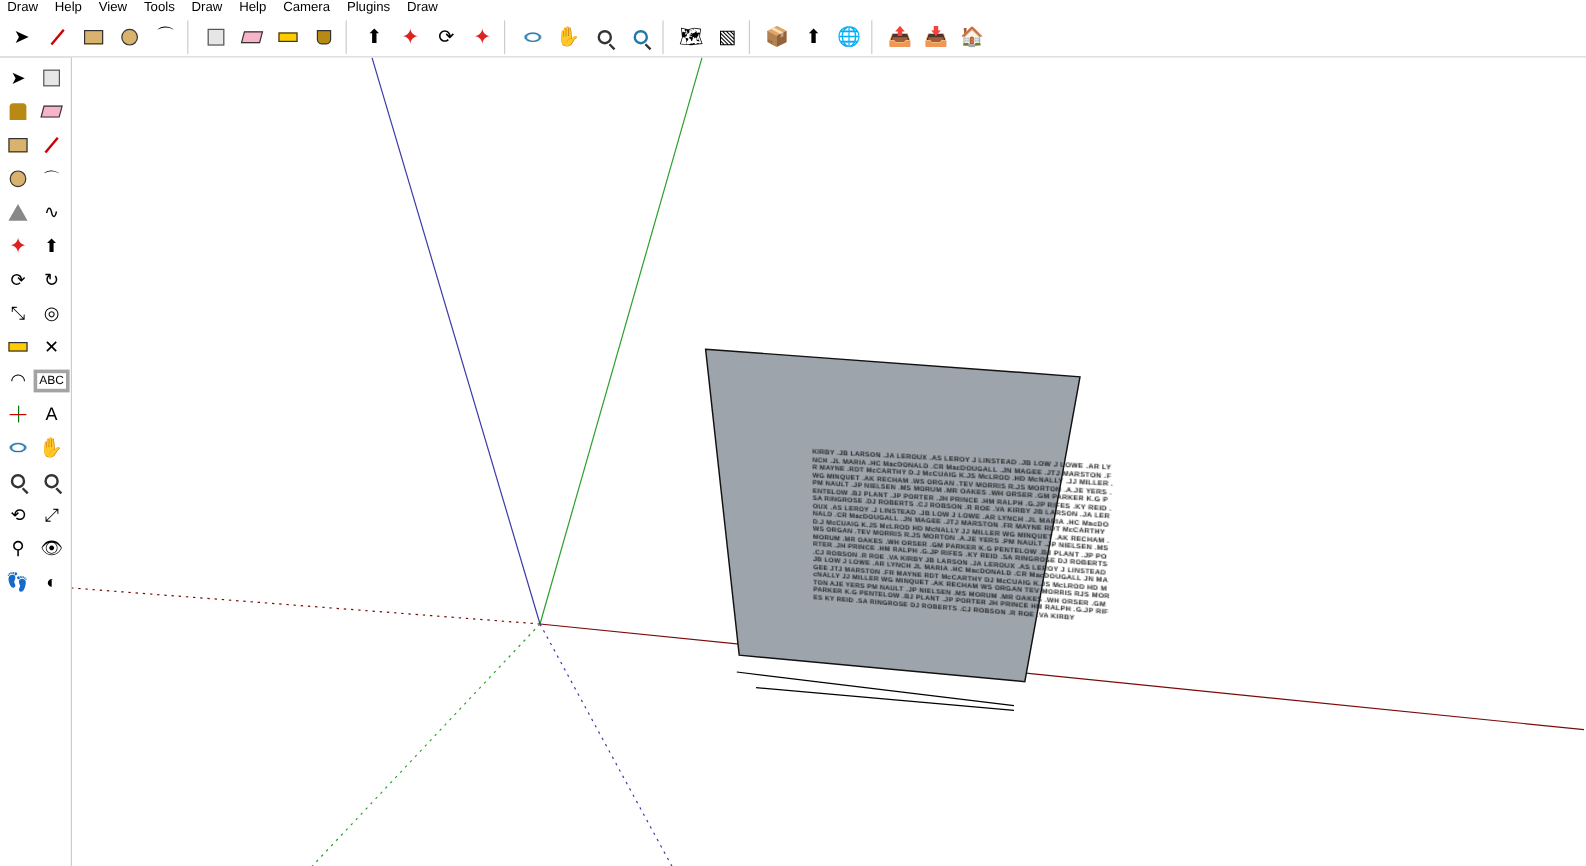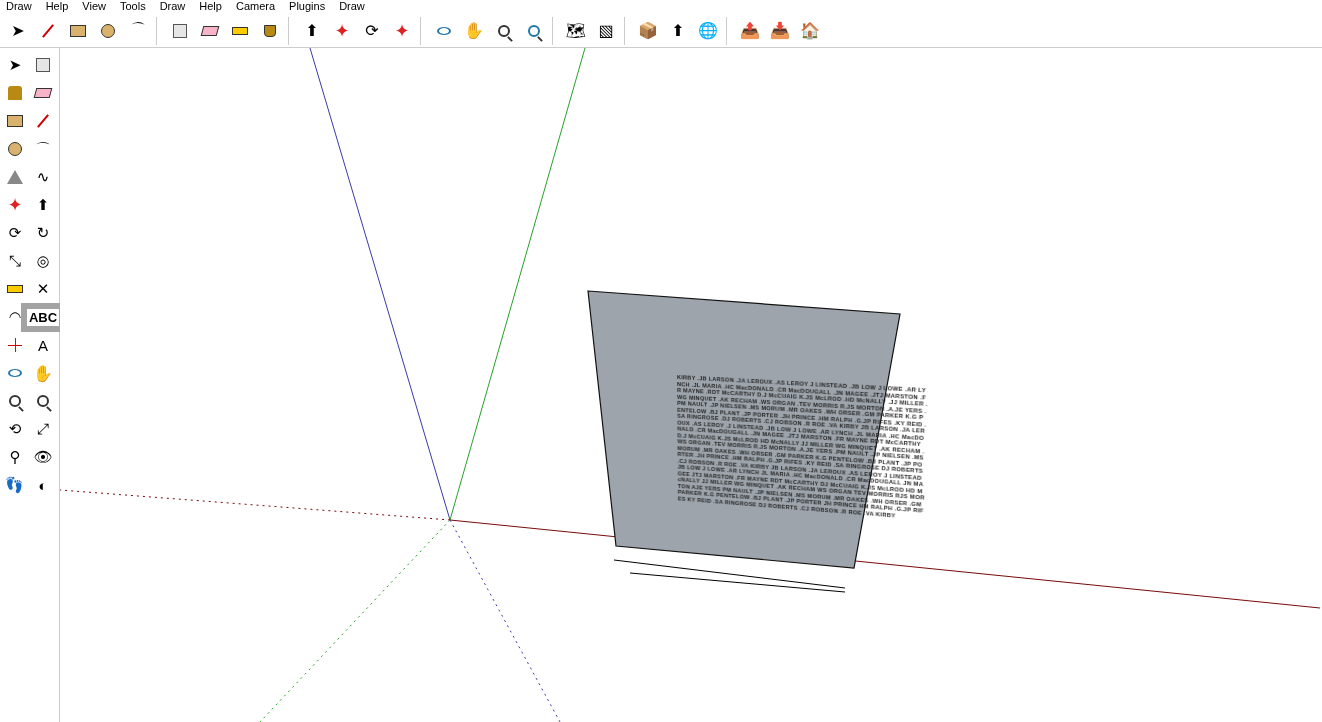--- a/index.html
+++ b/index.html
@@ -69,21 +69,21 @@
     .ic-circle { width:14px; height:14px; border-radius:50%; background:#d9b36e; border:1px solid #333; }
     .ic-tri { width:0; height:0; border-left:8px solid transparent; border-right:8px solid transparent; border-bottom:14px solid #888; }
     .ic-pencil { width:2px; height:16px; background:#c00; transform:rotate(40deg); }
     .ic-eraser { width:16px; height:10px; background:#f7b4c8; border:1px solid #333; transform:skewX(-15deg);}
     .ic-zoom { width:12px;height:12px;border:2px solid #333;border-radius:50%; position:relative;}
     .ic-zoom:after{content:'';position:absolute;right:-5px;bottom:-5px;width:6px;height:2px;background:#333;transform:rotate(45deg);}
     .ic-star { color:#d22; font-size:18px;}
     .ic-hand { color:#996; font-size:16px;}
     .ic-paint { width:14px;height:14px;background:#b88a14;border-radius:3px 3px 0 0;}
     .ic-tape { width:16px;height:8px;background:#fc0;border:1px solid #333;}
-    .ic-abc { font-size:13px;font-weight:bold;border:6px solid #a3a3a3;padding:1px 2px;}
+    .ic-abc { font-size:10px;font-weight:normal;border:3px solid #a3a3a3;padding:1px 2px;}
     .ic-orbit { width:14px;height:14px;border:2px solid #27a;border-radius:50%; transform:rotateX(55deg);}
     .ic-axis { width:14px;height:14px;position:relative;}
     .ic-axis:before,.ic-axis:after{content:'';position:absolute;}
     .ic-axis:before{left:7px;top:0;width:1px;height:14px;background:#070;}
     .ic-axis:after{top:7px;left:0;height:1px;width:14px;background:#c00;}
     .ic-walk { color:#333;font-size:15px;}
     .ic-bucket { width:12px;height:12px;background:#b88a14;border:1px solid #333;border-radius:0 0 4px 4px;}
     .ic-cube { width:14px;height:14px;background:#e6e6e6;border:1px solid #555;}
   </style>
 </head>

